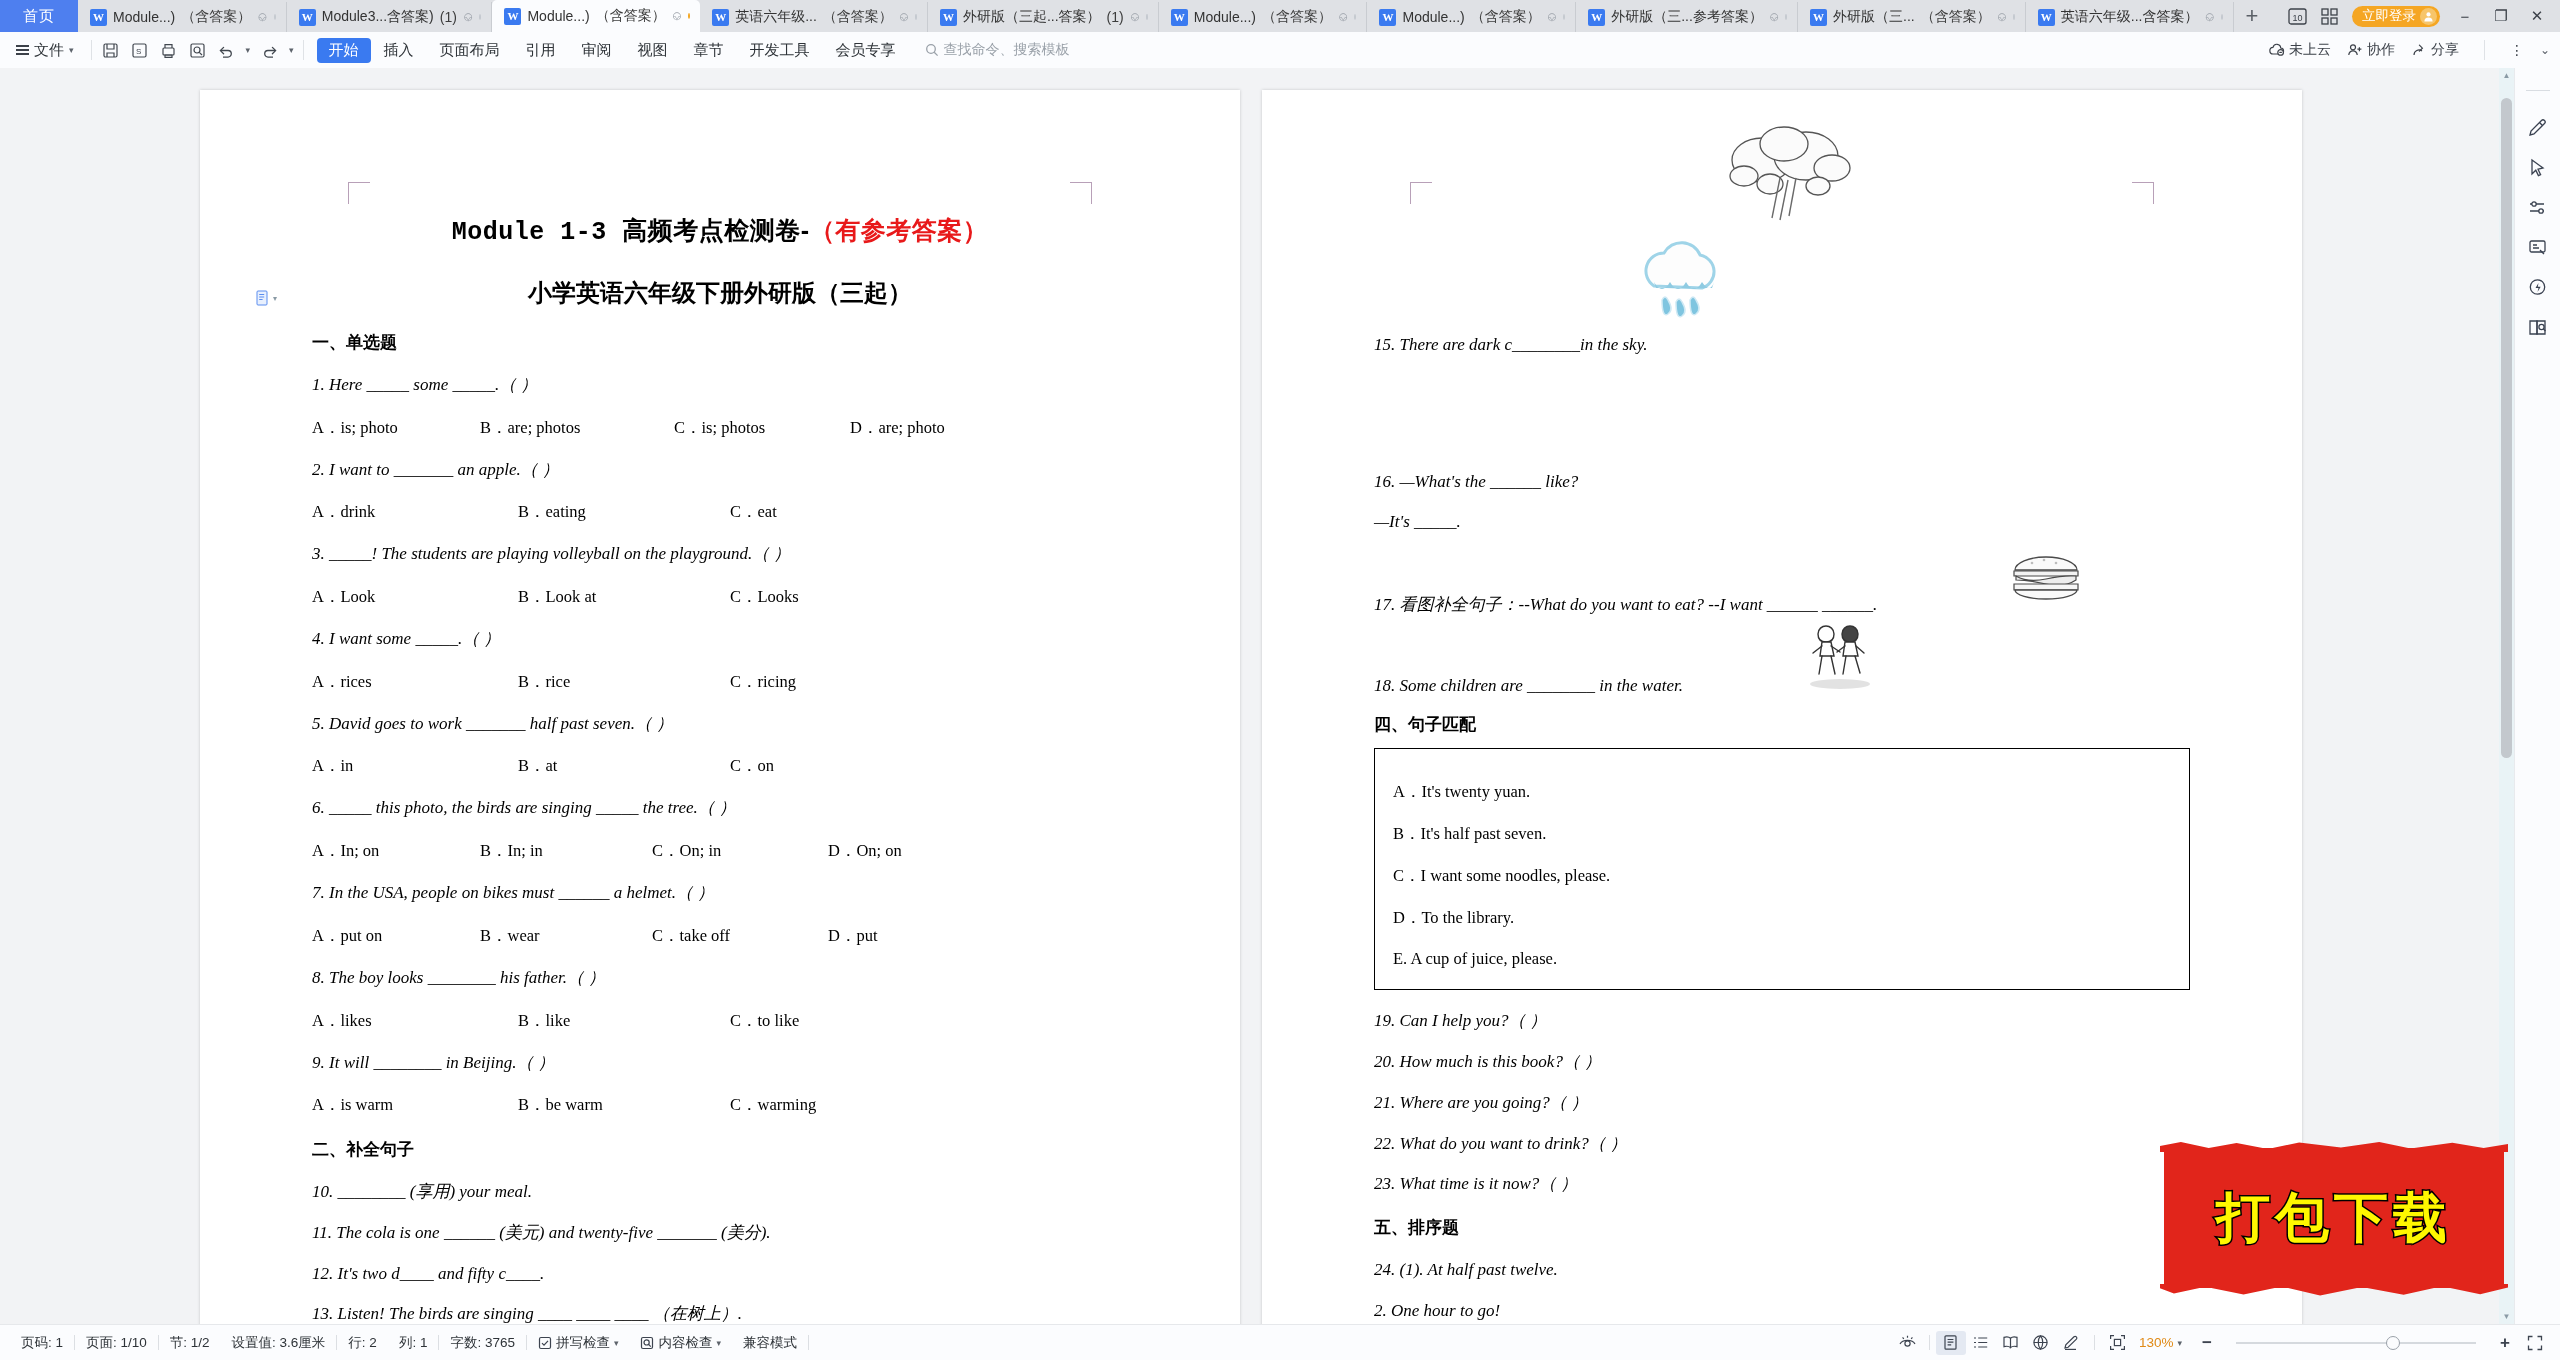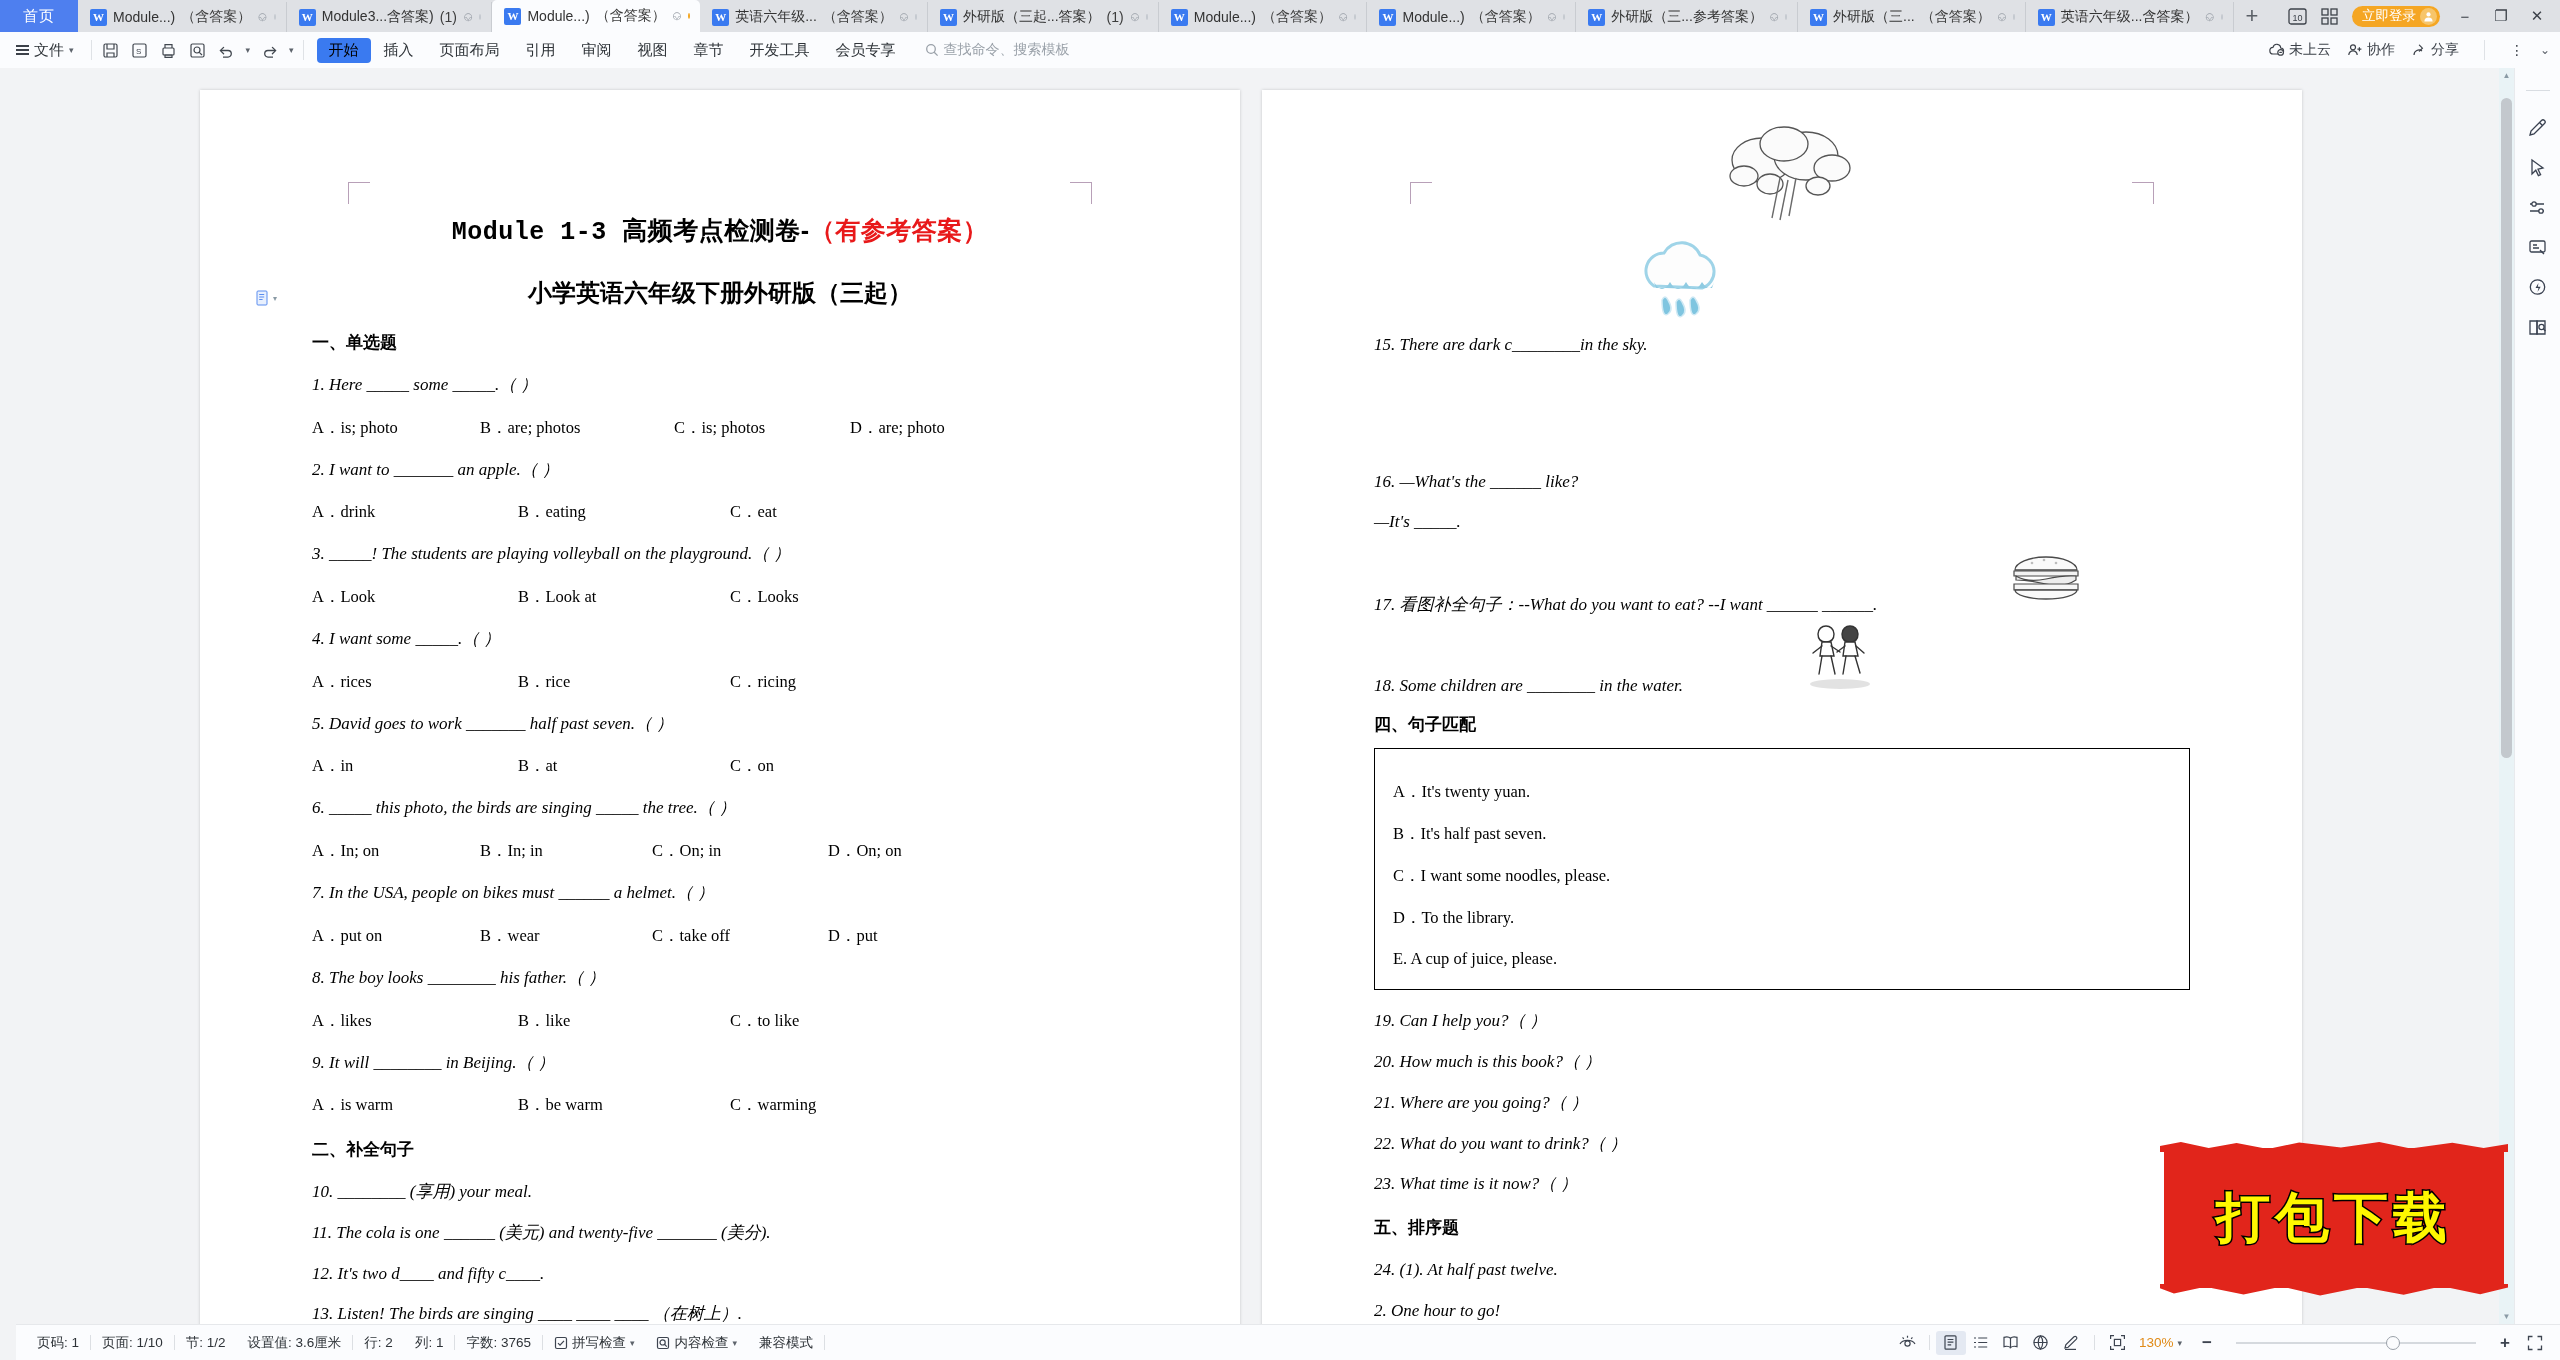--- a/index.html
+++ b/index.html
@@ -58,21 +58,21 @@
   }
   .file-menu{ display:flex;align-items:center;gap:5px;padding:0 8px 0 6px; }
   .hamb{ display:inline-flex;flex-direction:column;gap:2.5px;}
   .hamb i{ display:block;width:13px;height:1.6px;background:#3c4149;}
   .chev{ font-size:9px;color:#5d636b; }
   .rb-sep{ width:1px;height:20px;background:#dfe2e6;margin:0 9px; }
   .qicons{ display:flex;align-items:center;gap:10px; }
   .qi{ width:19px;height:19px;display:flex;align-items:center;justify-content:center;color:#41474f;}
   .rb-tabs{ display:flex; align-items:center; gap:0; margin-left:4px;}
   .rb-tab{ padding:3px 13px; font-size:15px; color:#2e3338; white-space:nowrap; }
-  .rb-tab.active{ background:#3a7af0; color:#000000; border-radius:4px; padding:3px 12px; }
+  .rb-tab.active{ background:#3a7af0; color:#ffffff; border-radius:4px; padding:3px 12px; }
   .rb-search{ display:flex;align-items:center;gap:5px;color:#9aa1a9;font-size:14px;margin-left:16px;}
   .ribbon-right{ margin-left:auto; display:flex;align-items:center;gap:16px;font-size:14px;color:#3c4149;}
   .rr{ display:flex;align-items:center;gap:4px; }
 
   
   .workspace{
     position:absolute; left:0; right:0; top:68px; bottom:36px;
     background:#f2f3f5; overflow:hidden;
   }
   .pages{ position:absolute; left:0; top:0; right:46px; bottom:0; overflow:hidden;}
@@ -129,21 +129,21 @@
 
   
   .vscroll{ position:absolute; right:46px; top:0; bottom:0; width:15px; background:#e9f3f6;}
   .vscroll .arrow{ width:15px;height:15px;display:flex;align-items:center;justify-content:center;
       font-size:8px;color:#8a9aa5;}
   .vscroll .thumb{ position:absolute; left:2px; top:30px; width:11px; height:660px;
       background:#c3c8cd; border-radius:6px;}
 
   
   .statusbar{
-    position:absolute; left:16px; right:0; bottom:0; height:36px; background:#fbfcfe;
+    position:absolute; left:0; right:0; bottom:0; height:36px; background:#fbfcfe;
     border-top:1px solid #e6e8eb; display:flex; align-items:center;
     padding:0 10px; font-size:13.5px; color:#2e3338; gap:0;
   }
   .sb{ padding:0 11px; white-space:nowrap; display:flex;align-items:center;gap:4px;}
   .sb-sep{ width:1px;height:15px;background:#dcdfe3; }
   .sb-right{ margin-left:auto; display:flex;align-items:center;gap:0;}
   .sb-icobtn{ width:30px;height:24px;display:flex;align-items:center;justify-content:center;color:#3d4450;}
   .sb-icobtn.sel{ background:#e4e9f2; border-radius:3px;}
   .zoomtrack{ width:240px;height:2px;background:#d5d9de;position:relative;margin:0 14px;}
   .zoomknob{ position:absolute; left:150px; top:-6px; width:14px;height:14px;border-radius:50%;

